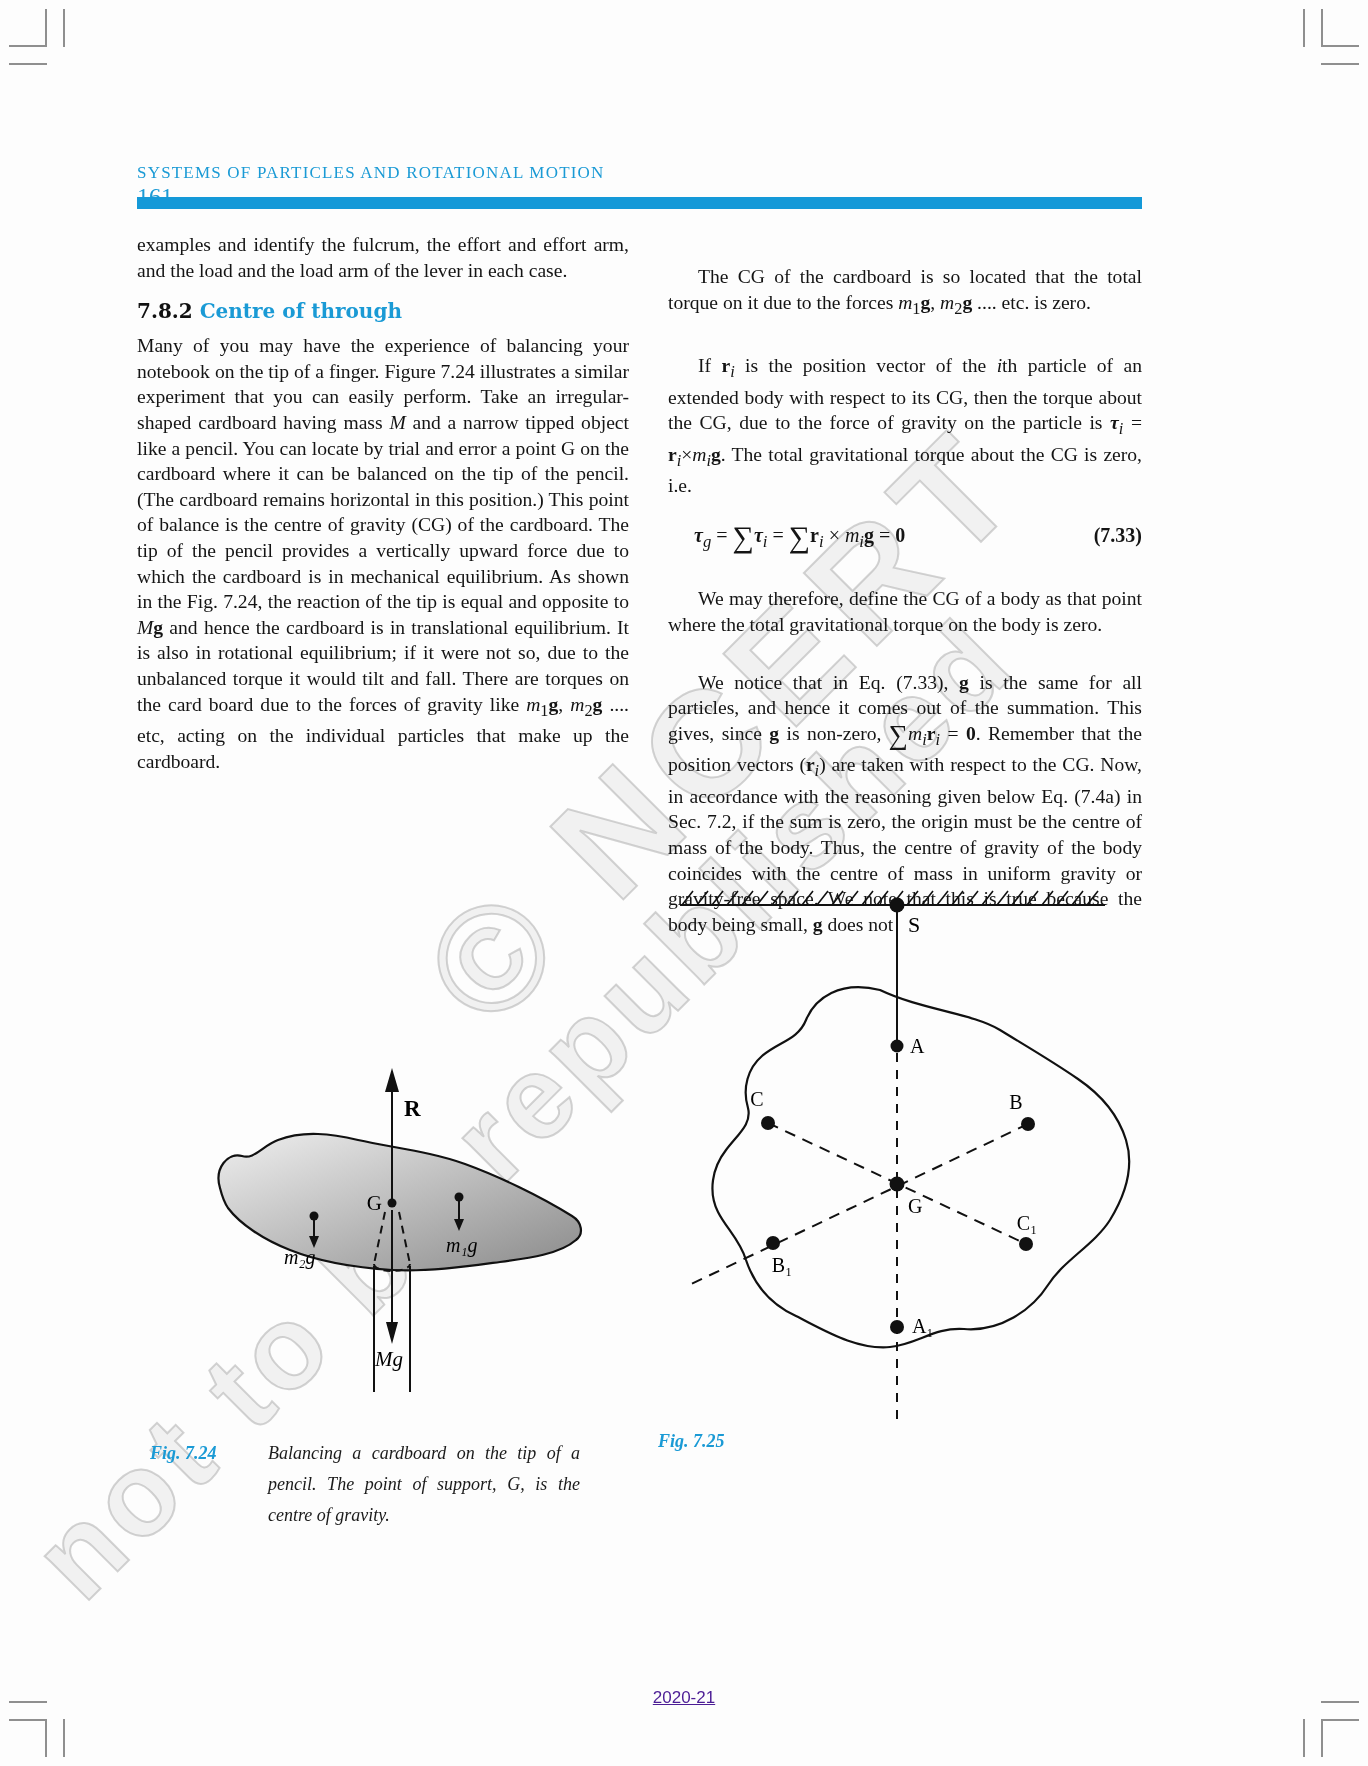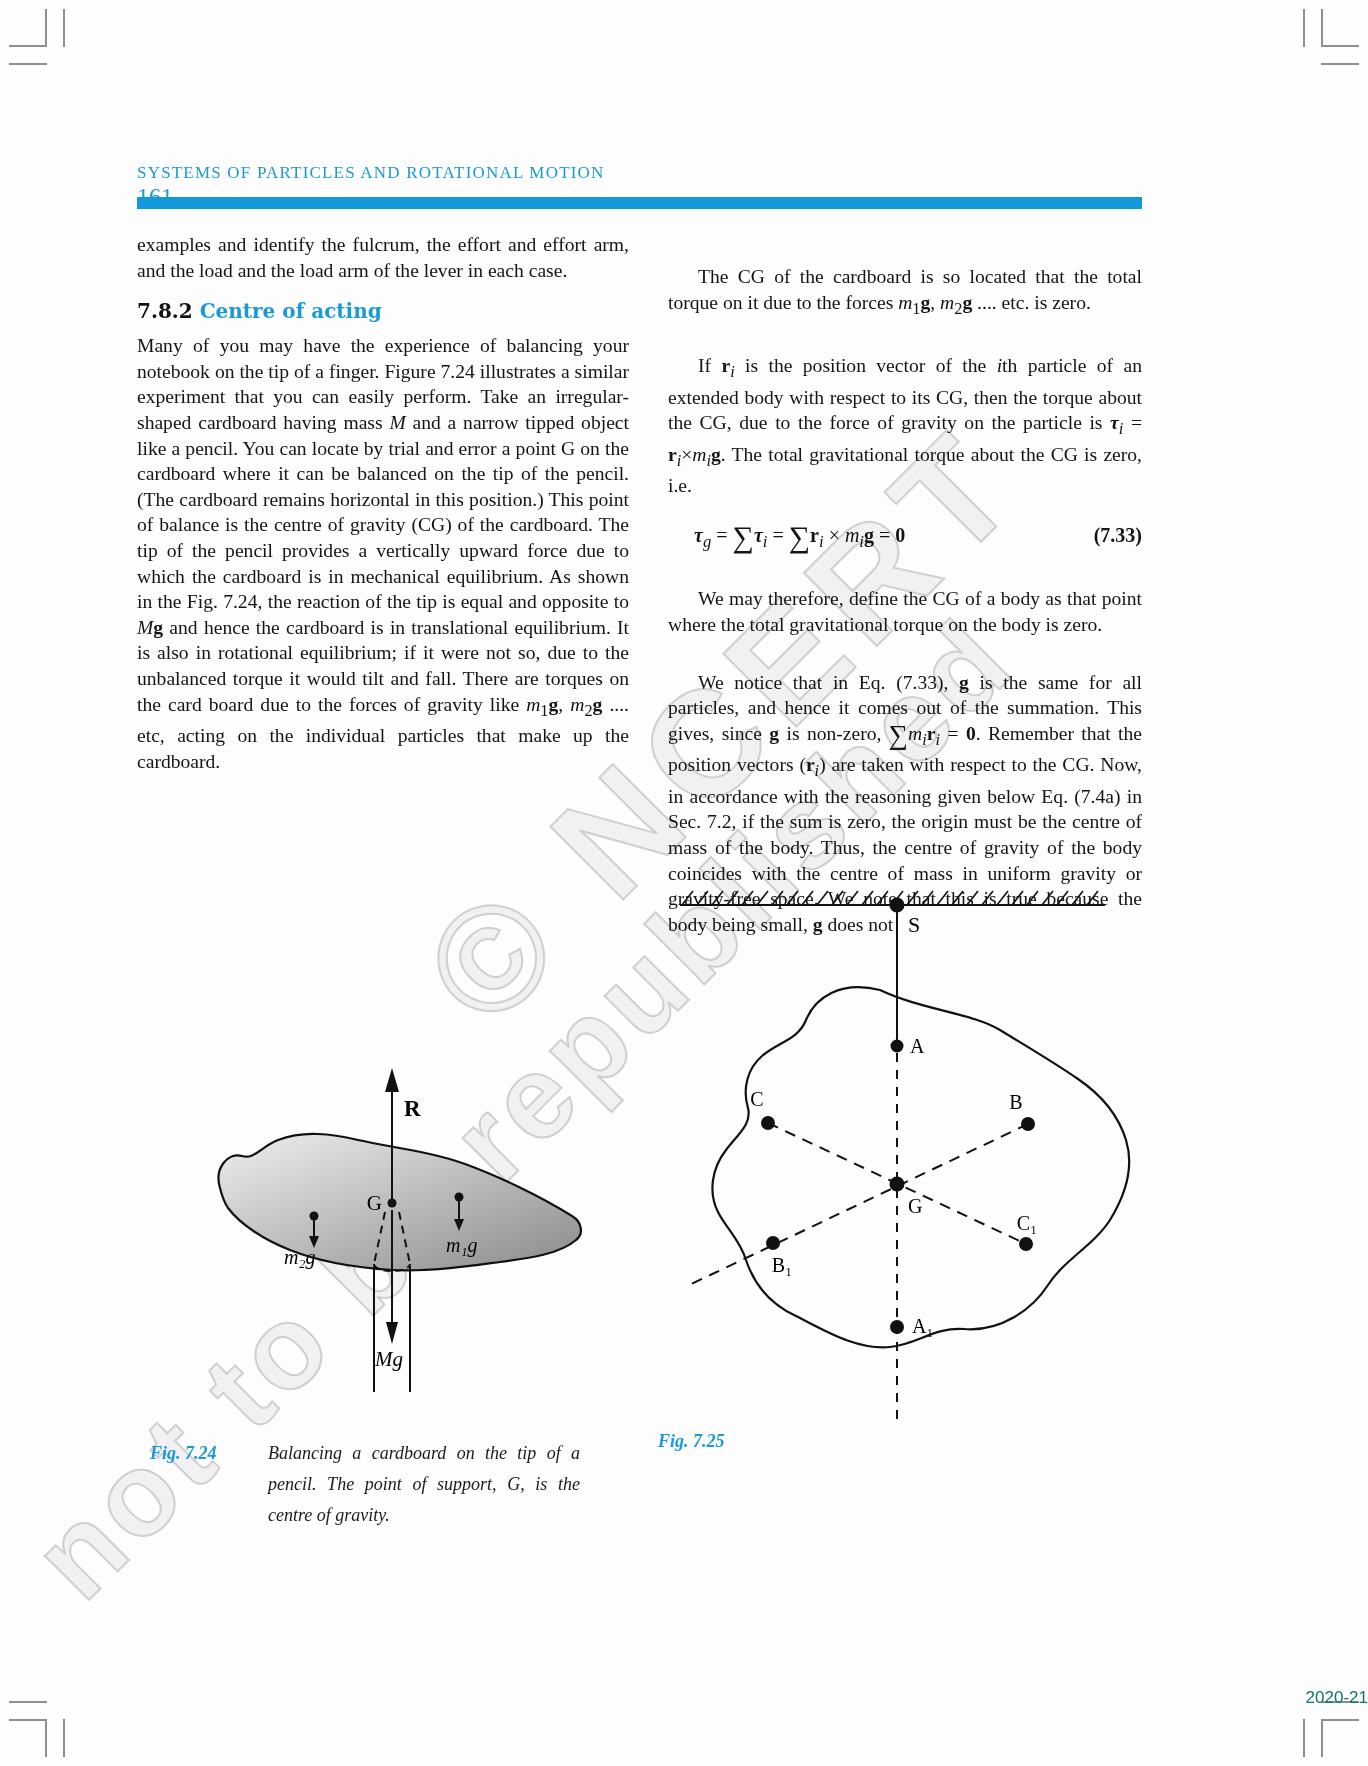--- a/index.html
+++ b/index.html
@@ -44,22 +44,22 @@
   .fig-svg{position:absolute;}
   .caption{position:absolute;display:flex;font-size:18px;line-height:31px;}
   .caption .tag{font-weight:bold;font-style:italic;color:#1a9ad5;white-space:nowrap;flex:0 0 auto;}
   .caption .txt{font-style:italic;text-align:justify;color:#1b1b1b;}
   .cap24 .tag{width:118px;}
   .cap24 .txt{width:312px;}
   .cap25 .tag{width:107px;}
   .cap25 .txt{width:376px;}
 
   
-  .page-footer{position:absolute;left:0;top:1688px;width:100%;text-align:right;
-               font-family:"Liberation Sans",sans-serif;font-size:17px;color:#0f766e;}
+  .page-footer{position:absolute;left:0;top:1688px;width:100%;text-align:center;
+               font-family:"Liberation Sans",sans-serif;font-size:17px;color:#4c1d95;text-decoration:underline;}
 
   svg text{font-family:"Liberation Serif",serif;}
 </style>
 </head>
 <body>
 
 <div class="page">
 
   <div class="cm v" style="left:45px;top:9px"></div>
   <div class="cm v" style="left:63px;top:9px"></div>
@@ -86,21 +86,21 @@
     <div class="page-header">
       <span class="header-title">SYSTEMS OF PARTICLES AND ROTATIONAL MOTION</span>
       <span class="page-number">161</span>
     </div>
     <div class="header-rule"></div>
 
     <section class="col col-left">
       <p class="body-para">examples and identify the fulcrum, the effort and effort arm, and the load and the load arm of the lever in each case.</p>
       <h2 class="section-heading">
         <span class="sec-num">7.8.2</span>
-        <span class="sec-title">Centre of acting</span>
+        <span class="sec-title">Centre of through</span>
       </h2>
       <p class="body-para">Many of you may have the experience of balancing your notebook on the tip of a finger. Figure 7.24 illustrates a similar experiment that you can easily perform. Take an irregular-shaped cardboard having mass <i>M</i> and a narrow tipped object like a pencil. You can locate by trial and error a point G on the cardboard where it can be balanced on the tip of the pencil. (The cardboard remains horizontal in this position.) This point of balance is the centre of gravity (CG) of the cardboard. The tip of the pencil provides a vertically upward force due to which the cardboard is in mechanical equilibrium. As shown in the Fig. 7.24, the reaction of the tip is equal and opposite to <i>M</i><b>g</b> and hence the cardboard is in translational equilibrium. It is also in rotational equilibrium; if it were not so, due to the unbalanced torque it would tilt and fall. There are torques on the card board due to the forces of gravity like <i>m</i><sub>1</sub><b>g</b>, <i>m</i><sub>2</sub><b>g</b> .... etc, acting on the individual particles that make up the cardboard.</p>
     </section>
 
     <section class="col col-right">
       <p class="body-para indent">The CG of the cardboard is so located that the total torque on it due to the forces <i>m</i><sub>1</sub><b>g</b>, <i>m</i><sub>2</sub><b>g</b> .... etc. is zero.</p>
       <p class="body-para indent">If <b>r</b><sub><i>i</i></sub> is the position vector of the <i>i</i>th particle of an extended body with respect to its CG, then the torque about the CG, due to the force of gravity on the particle is <b><i>τ</i></b><sub><i>i</i></sub> = <b>r</b><sub><i>i</i></sub>×<i>m</i><sub><i>i</i></sub><b>g</b>. The total gravitational torque about the CG is zero, i.e.</p>
       <div class="equation">
         <span class="eq-body"><b><i>τ</i></b><sub><i>g</i></sub> = <span class="sum">∑</span><b><i>τ</i></b><sub><i>i</i></sub> = <span class="sum">∑</span><b>r</b><sub><i>i</i></sub> × <i>m</i><sub><i>i</i></sub><b>g</b> = <b>0</b></span>
         <span class="eq-num">(7.33)</span>

